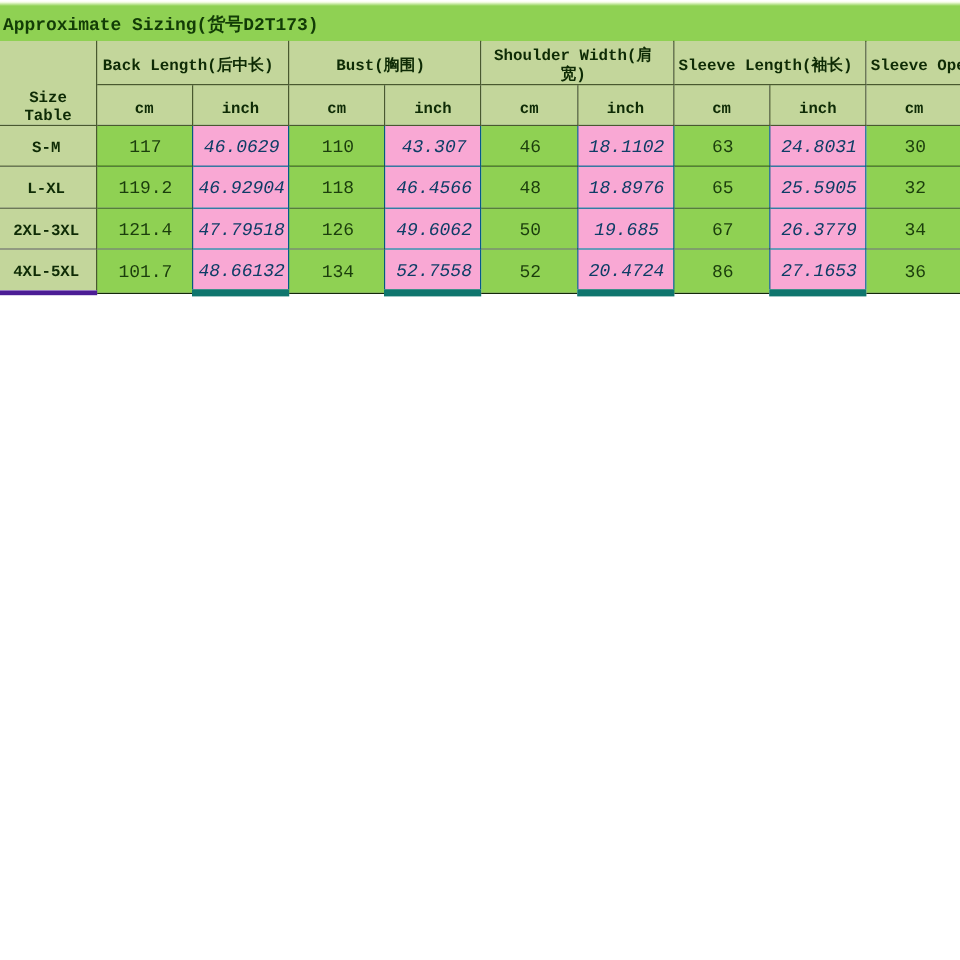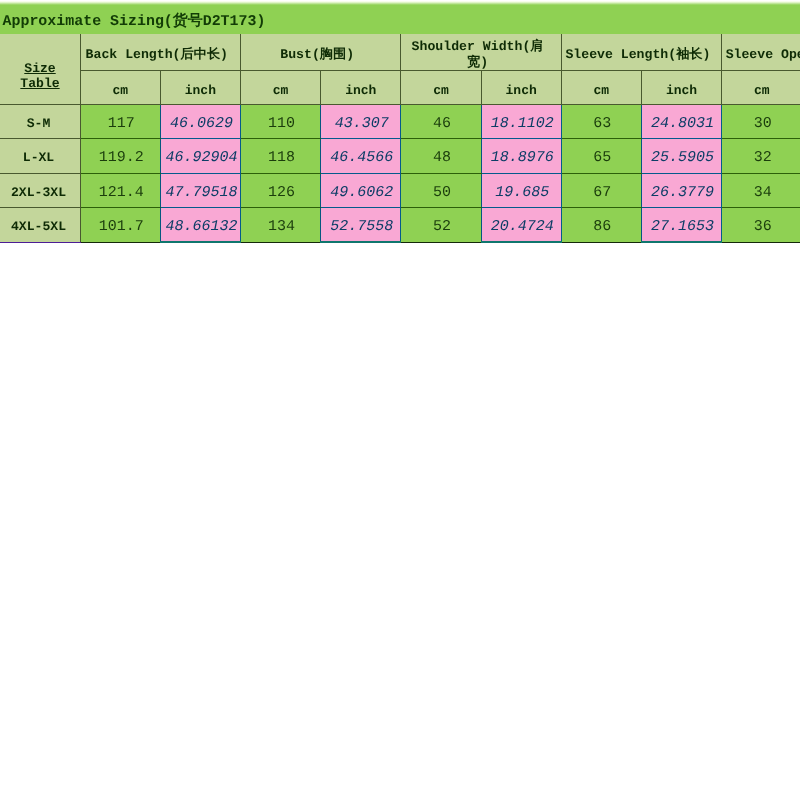--- a/index.html
+++ b/index.html
@@ -18,29 +18,29 @@
         table-layout:fixed;width:802px;}
   col{width:80.2px;}
   td{border:1px solid #3f6317;text-align:center;vertical-align:middle;
      padding:0;overflow:hidden;}
   .pale{background:#c3d69b;color:#0e2b05;font-weight:bold;border-color:#49592f;}
   .green{background:#8fd153;color:#1b3d0c;border-color:#2c6009;}
   .blue{background:#f9a8d4;color:#0d3d66;border-color:#045a8c;font-style:italic;}
   .drow td.green{border-right-color:#05587f;}
   .drow td.green:not(.firstnum){border-left-color:#05587f;margin-left:14px;}
   tr.hrow1 td{border-top:0;}
-  tr.drow:last-child td.pale{border-bottom:1px solid #4c1d95;}
+  tr.drow:last-child td.pale{border-bottom:4px solid #4c1d95;}
   tr.drow:last-child td.green{border-bottom:1px solid #14280a;}
-  tr.drow:last-child td.blue{border-bottom:2px solid #0f766e;}
+  tr.drow:last-child td.blue{border-bottom:6px solid #0f766e;}
   .hrow1 td{height:35.2px;font-size:13.2px;line-height:16px;padding:0 5px;}
   .hrow2 td{height:33.4px;font-size:13px;}
   .drow td{height:33.28px;font-size:15px;}
   td>.c{display:block;position:relative;}
   .hrow1 td>.c{top:3.5px;left:-3.5px;}
-  .hrow1 td.corner>.c{top:5px;left:0;text-decoration:underline;}
+  .hrow1 td.corner>.c{top:18px;left:0;}
   .hrow1 td.lastgrp>.c{white-space:nowrap;left:-1.5px;}
   .hrow2 td>.c{top:3px;}
   .drow td>.c{top:2px;left:1px;}
   .drow td.sizecol>.c{left:-1.5px;}
   td.sizecol{font-weight:bold;font-size:13.1px;}
   td.corner{font-size:13.1px;line-height:15.5px;padding-top:4px;}
 </style>
 </head>
 <body>
 

